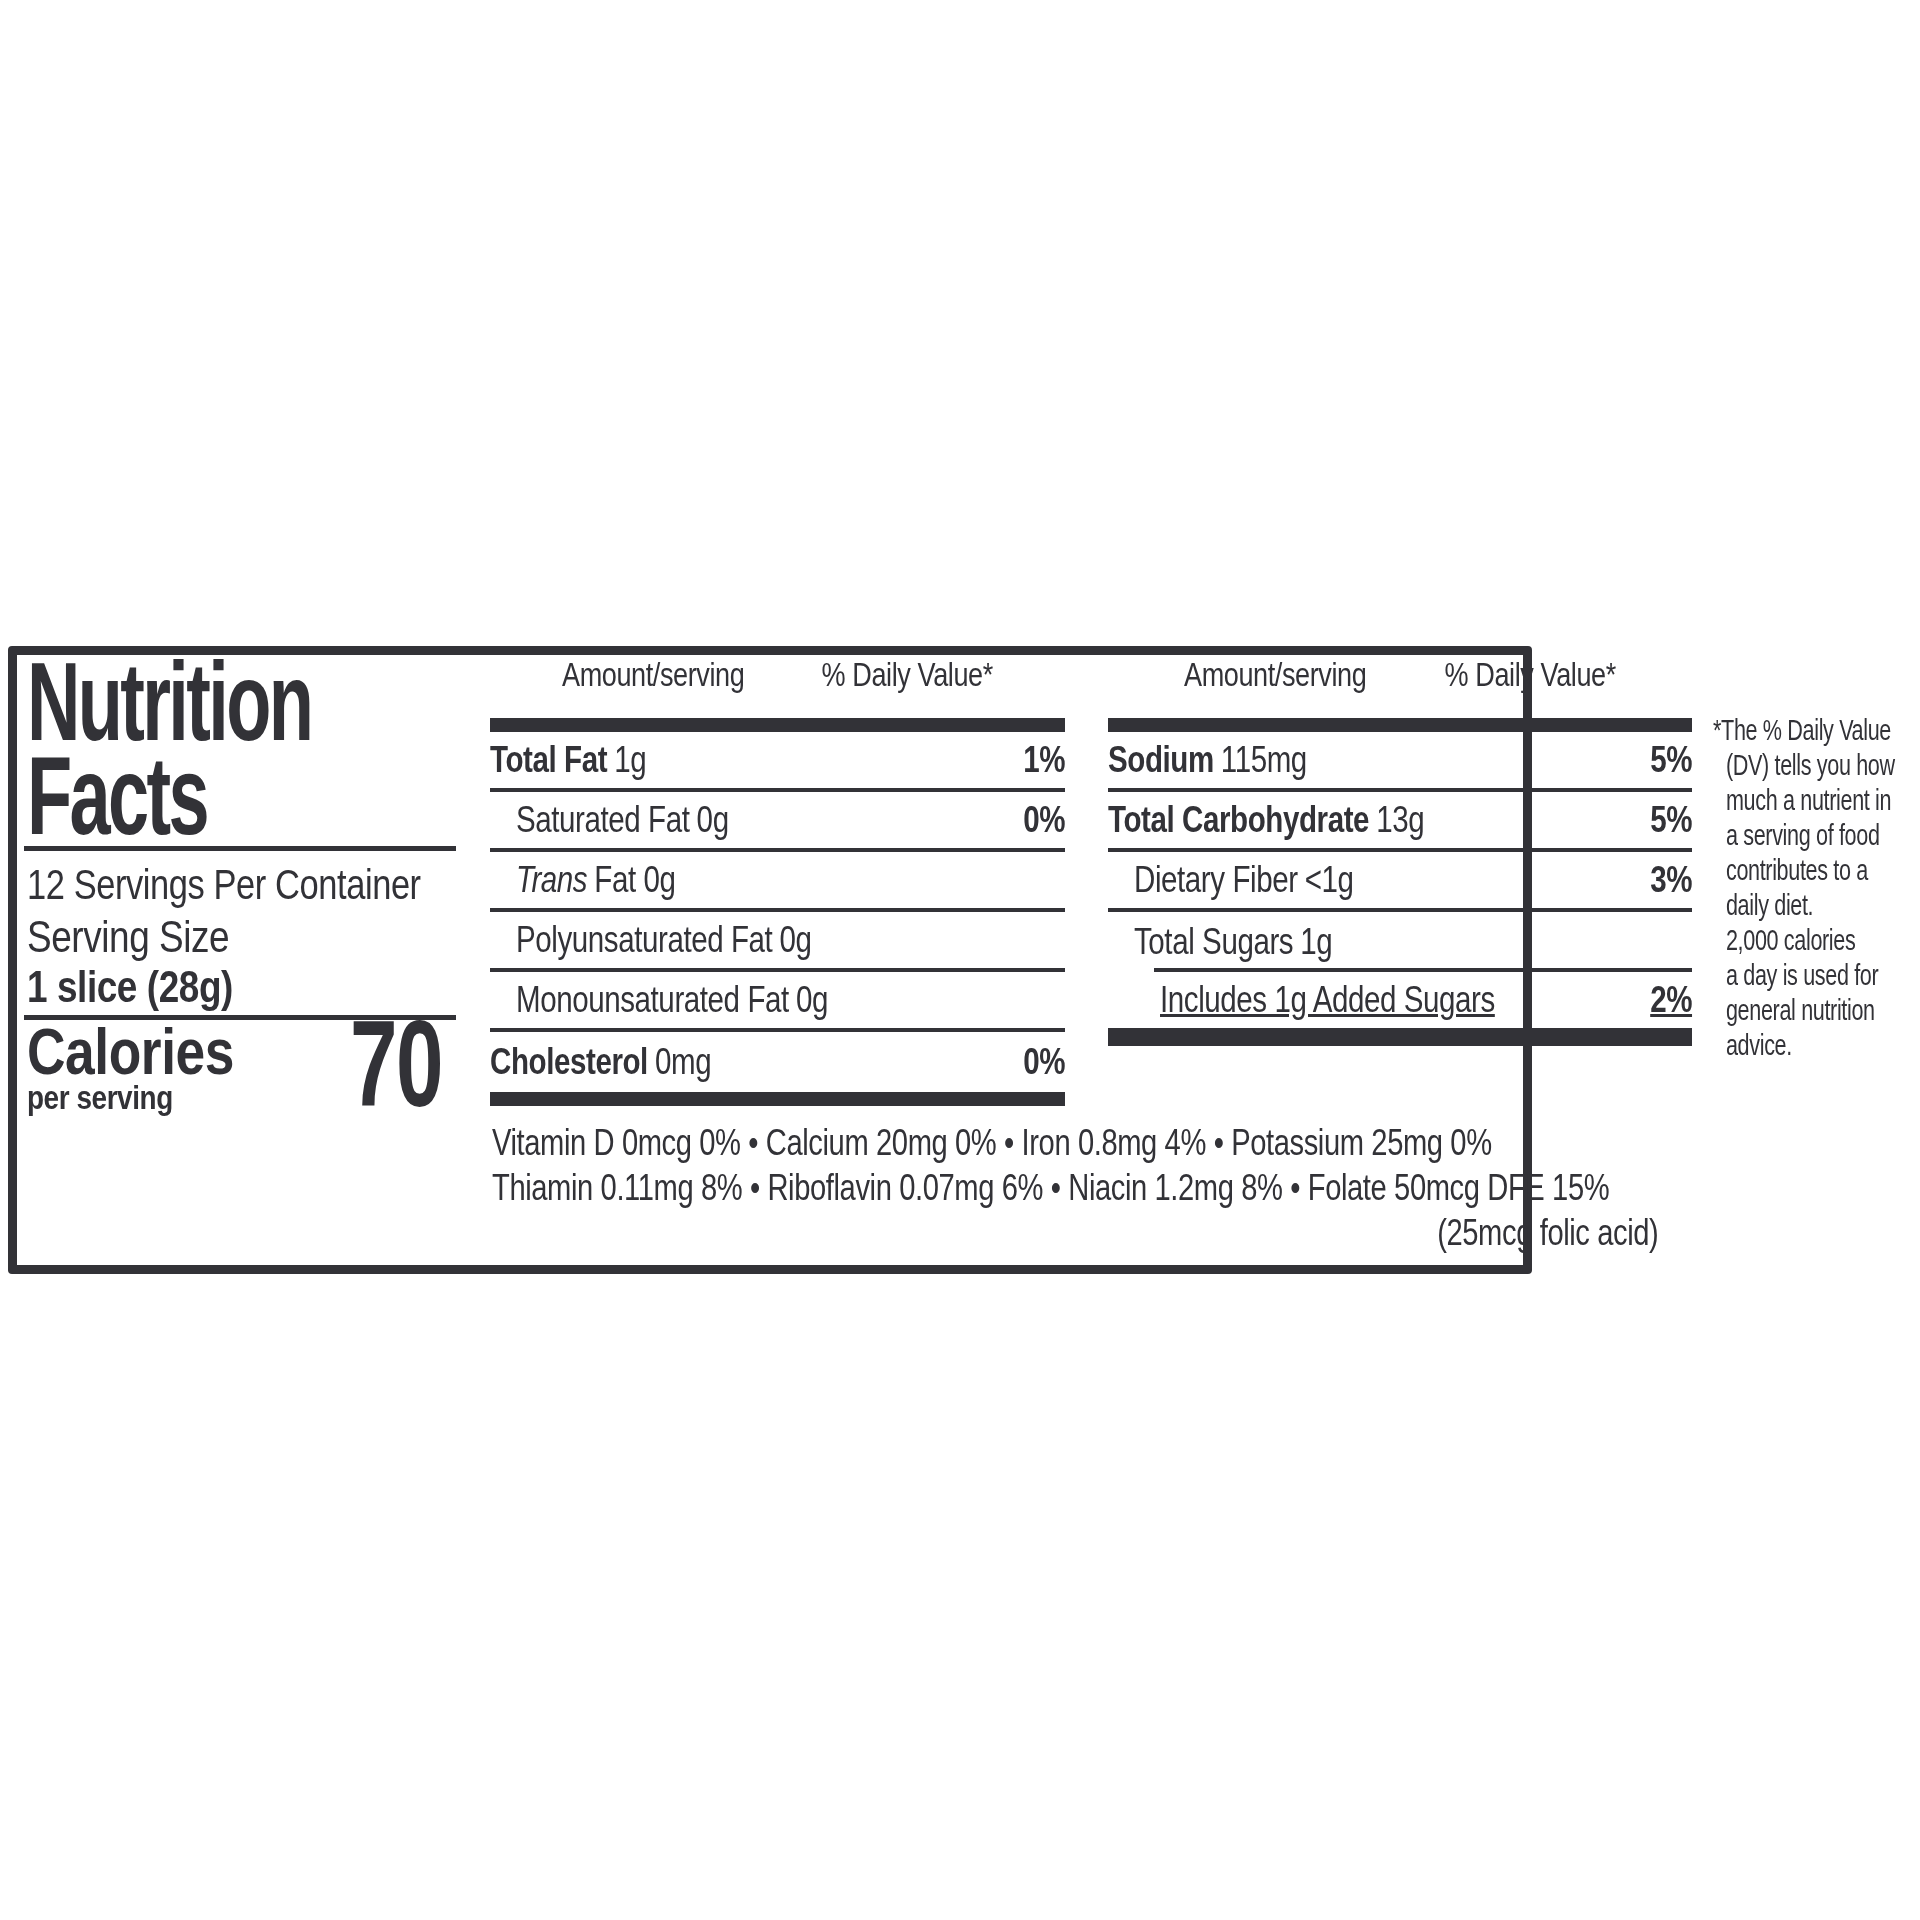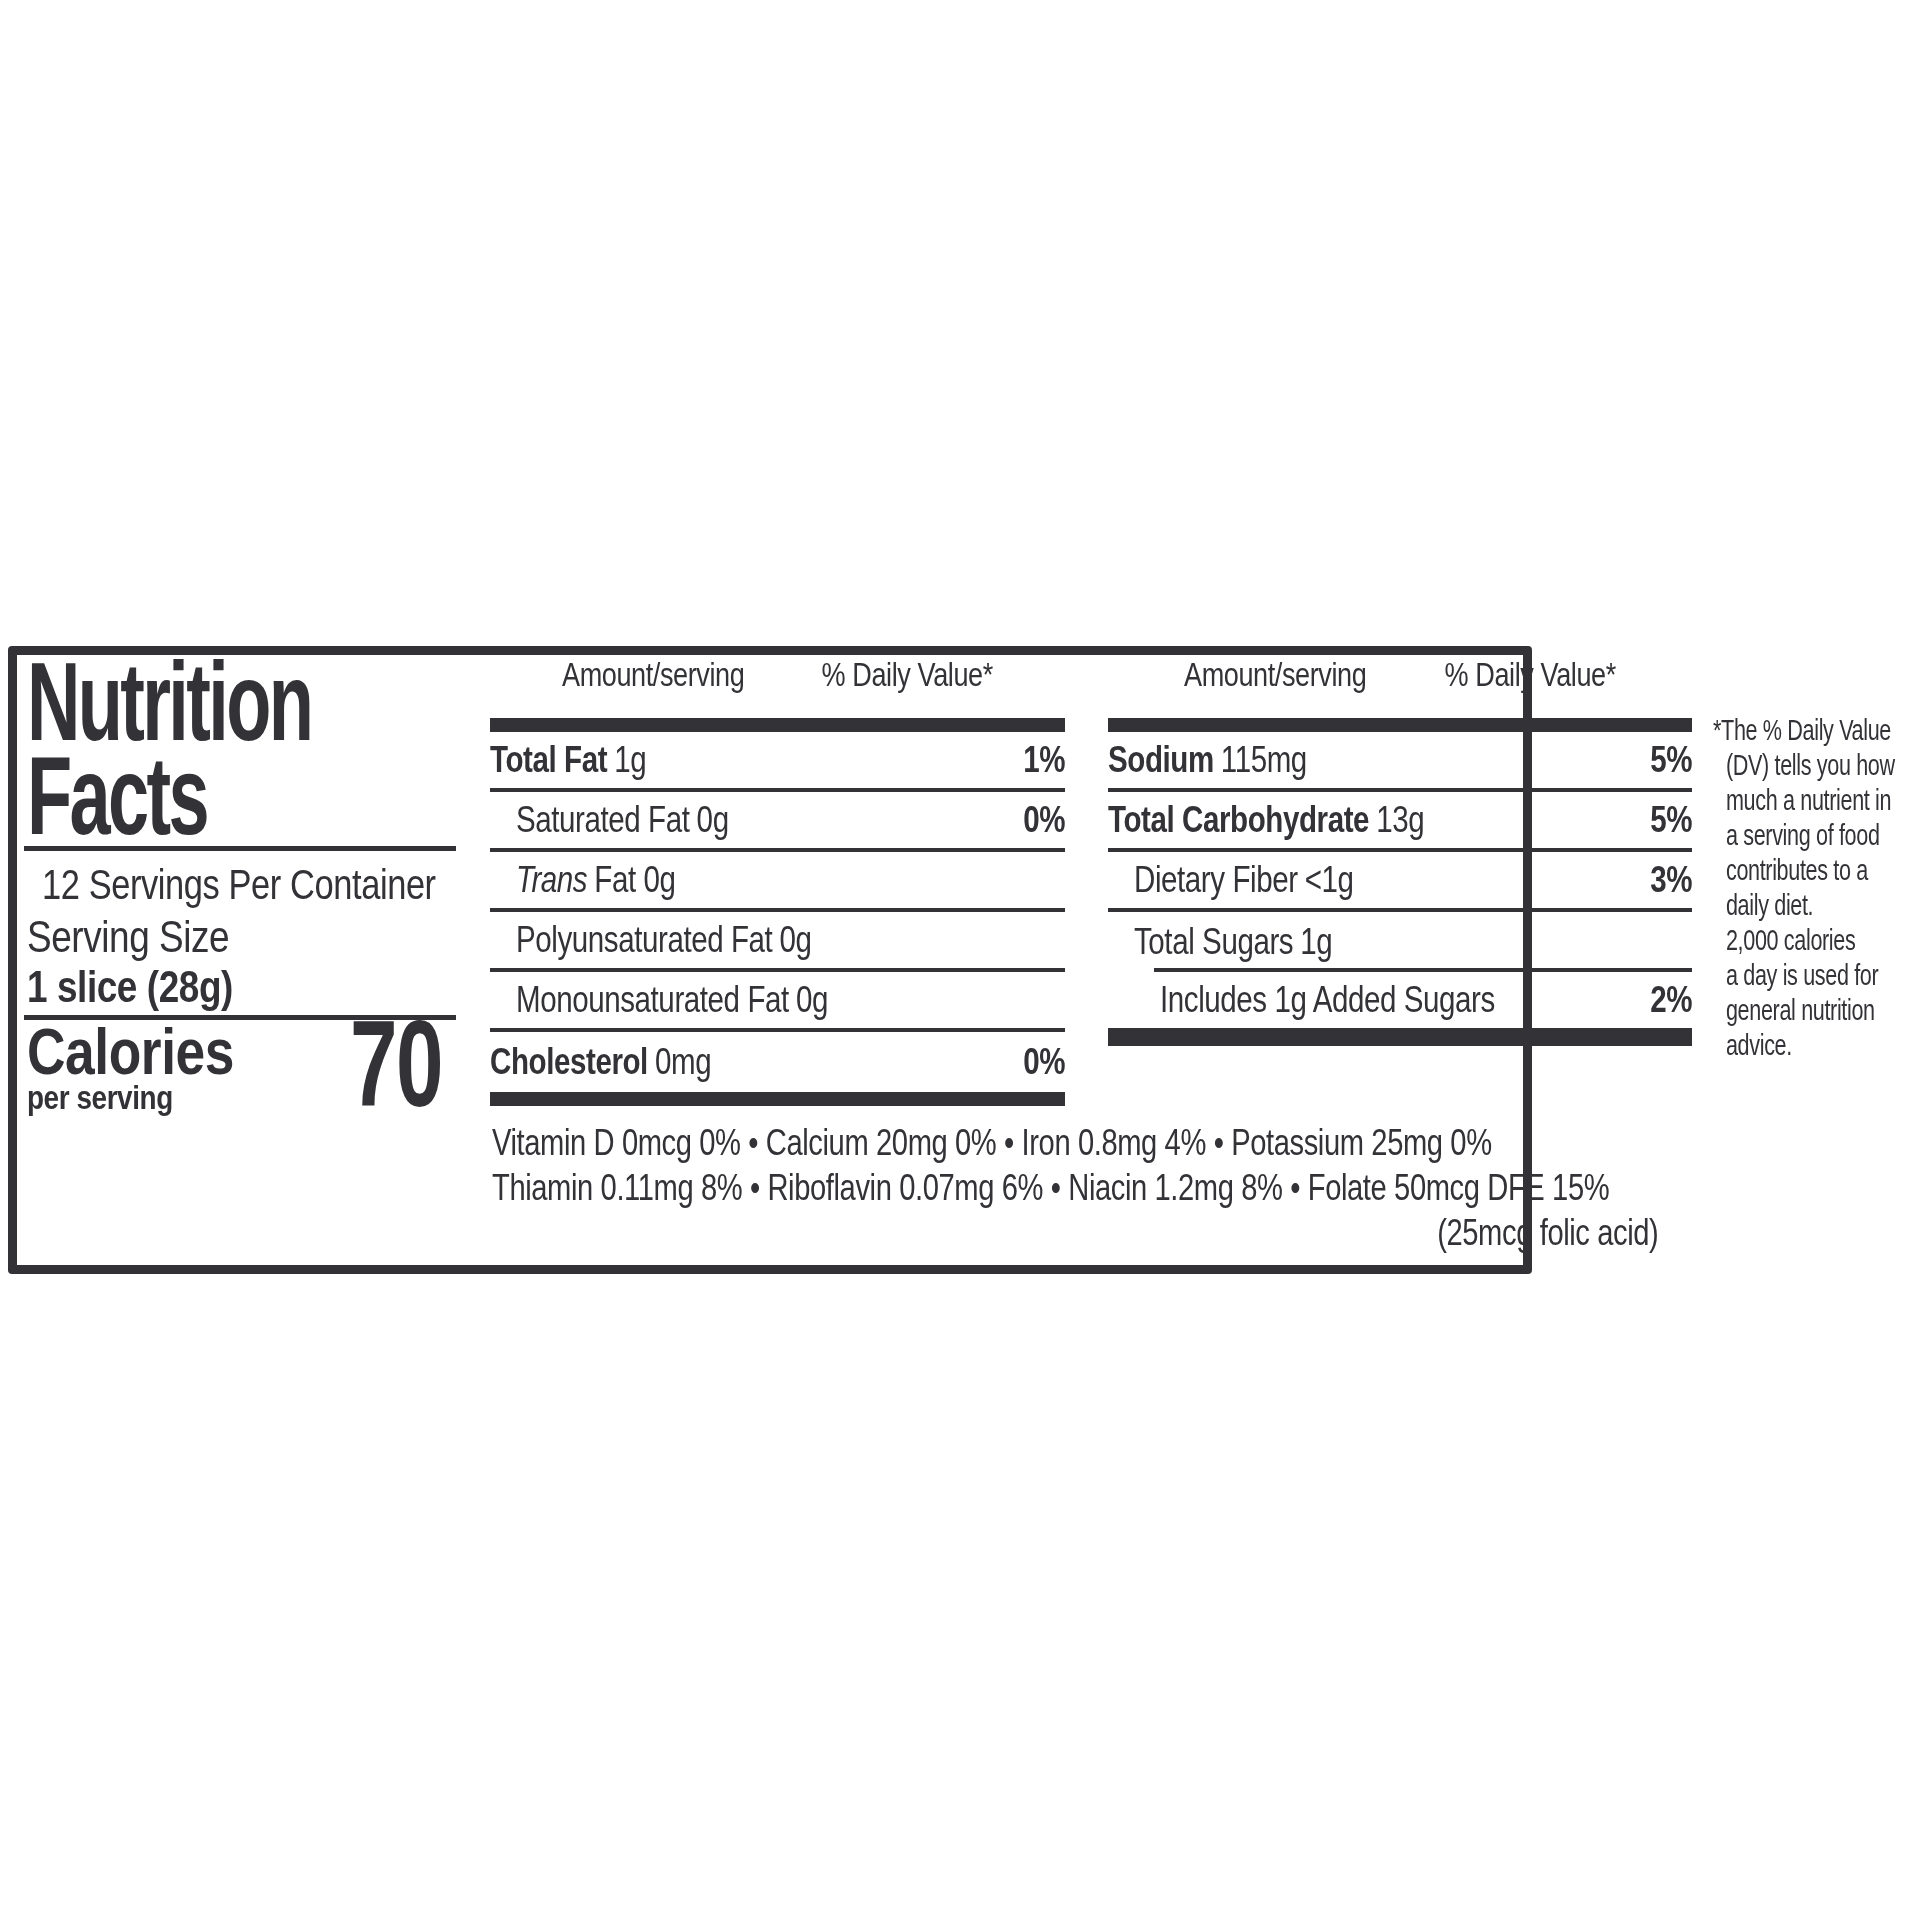--- a/index.html
+++ b/index.html
@@ -14,40 +14,40 @@
     background:#ffffff;letter-spacing:-0.5px;
   }
   .cx{display:inline-block;transform:scaleX(0.82);transform-origin:0 50%;white-space:nowrap;}
   .cxr{display:inline-block;transform:scaleX(0.82);transform-origin:100% 50%;white-space:nowrap;}
   .b{font-weight:bold;}
   .it{font-style:italic;}
   
   .title-line{position:absolute;left:10px;font-size:112px;font-weight:bold;line-height:94px;
     letter-spacing:-4px;transform:scaleX(0.66);transform-origin:0 0;white-space:nowrap;}
   .rule{position:absolute;left:7px;width:432px;height:5px;background:#323237;}
-  .servings{position:absolute;left:25px;top:206px;font-size:42px;line-height:48px;}
+  .servings{position:absolute;left:10px;top:206px;font-size:42px;line-height:48px;}
   .ss-label{position:absolute;left:10px;top:257px;font-size:45px;font-weight:normal;line-height:50px;}
   .ss-value{position:absolute;left:10px;top:307px;font-size:45px;font-weight:bold;line-height:50px;}
   .cal-label{position:absolute;left:10px;top:370px;font-size:65px;font-weight:bold;line-height:54px;}
   .cal-sub{position:absolute;left:10px;top:423px;font-size:34px;font-weight:bold;line-height:38px;}
   .cal-num{position:absolute;left:333px;top:348px;font-size:122px;font-weight:bold;line-height:1;
     letter-spacing:-2px;transform:scaleX(0.70);transform-origin:0 0;}
   
   .table{position:absolute;top:16px;}
   .t-mid{left:473px;width:575px;}
   .t-right{left:1091px;width:584px;}
   .t-head{height:47px;display:flex;justify-content:center;align-items:flex-end;
     padding-bottom:24px;box-sizing:border-box;font-size:33px;font-weight:normal;}
   .t-bar{height:14px;background:#323237;}
   .row{position:relative;height:60px;box-sizing:border-box;display:flex;
     justify-content:space-between;align-items:center;
     border-bottom:4px solid #323237;font-size:36px;}
   .row.nosep{border-bottom:none;text-align:center;}
   .row.ind1{padding-left:26px;}
-  .row.ind2{padding-left:52px;}
+  .row.ind2{padding-left:52px;text-decoration:underline;}
   .row.sep-ind::before{content:"";position:absolute;left:46px;right:0;top:-4px;height:4px;background:#323237;}
   .rest:not(:empty){margin-left:0.24em;}
   .dv{font-weight:bold;}
   
   .vitamins{position:absolute;left:475px;top:465px;width:1470px;font-size:36px;line-height:45px;
     transform:scaleX(0.81);transform-origin:0 0;}
   .vitamins .r{text-align:right;padding-right:30px;}
   
   .footnote{position:absolute;left:1696px;top:57px;width:264px;font-size:30px;line-height:35px;
     transform:scaleX(0.72);transform-origin:0 0;white-space:pre-line;

